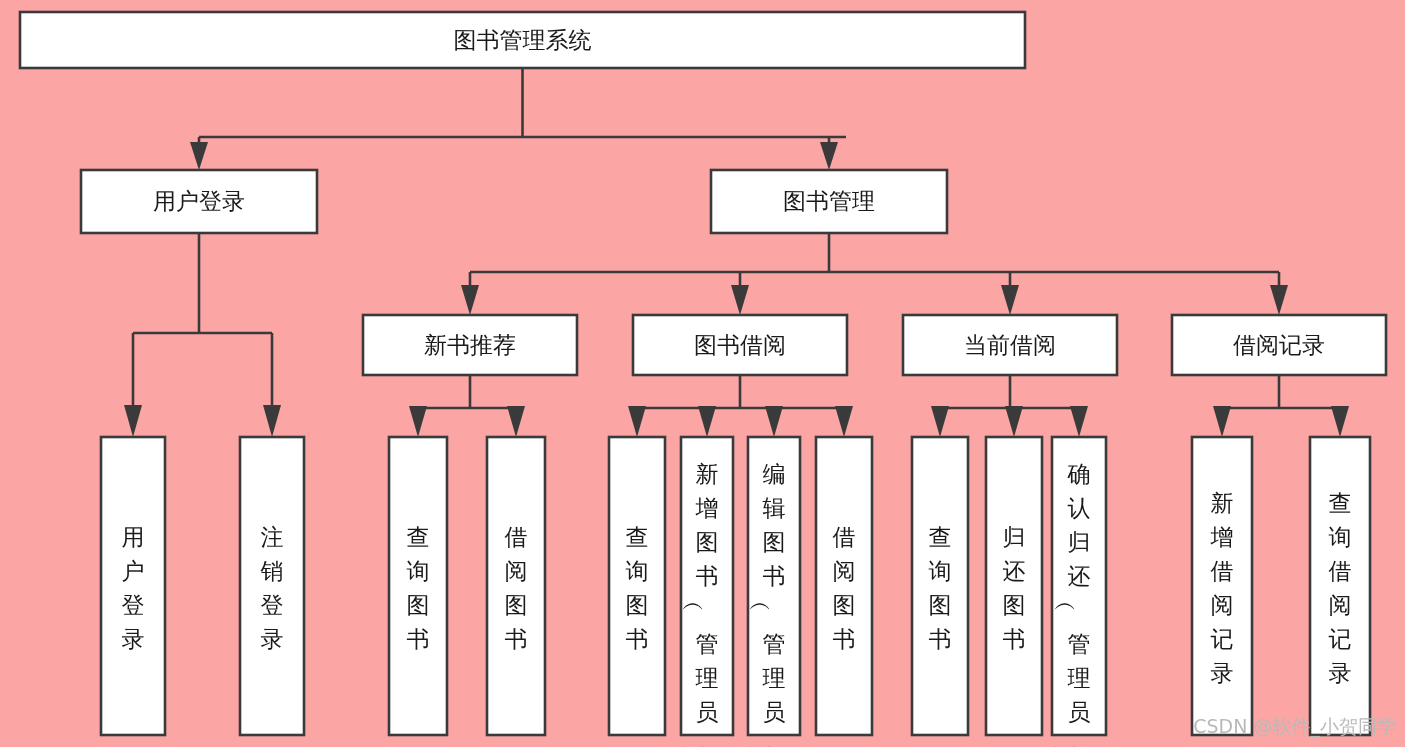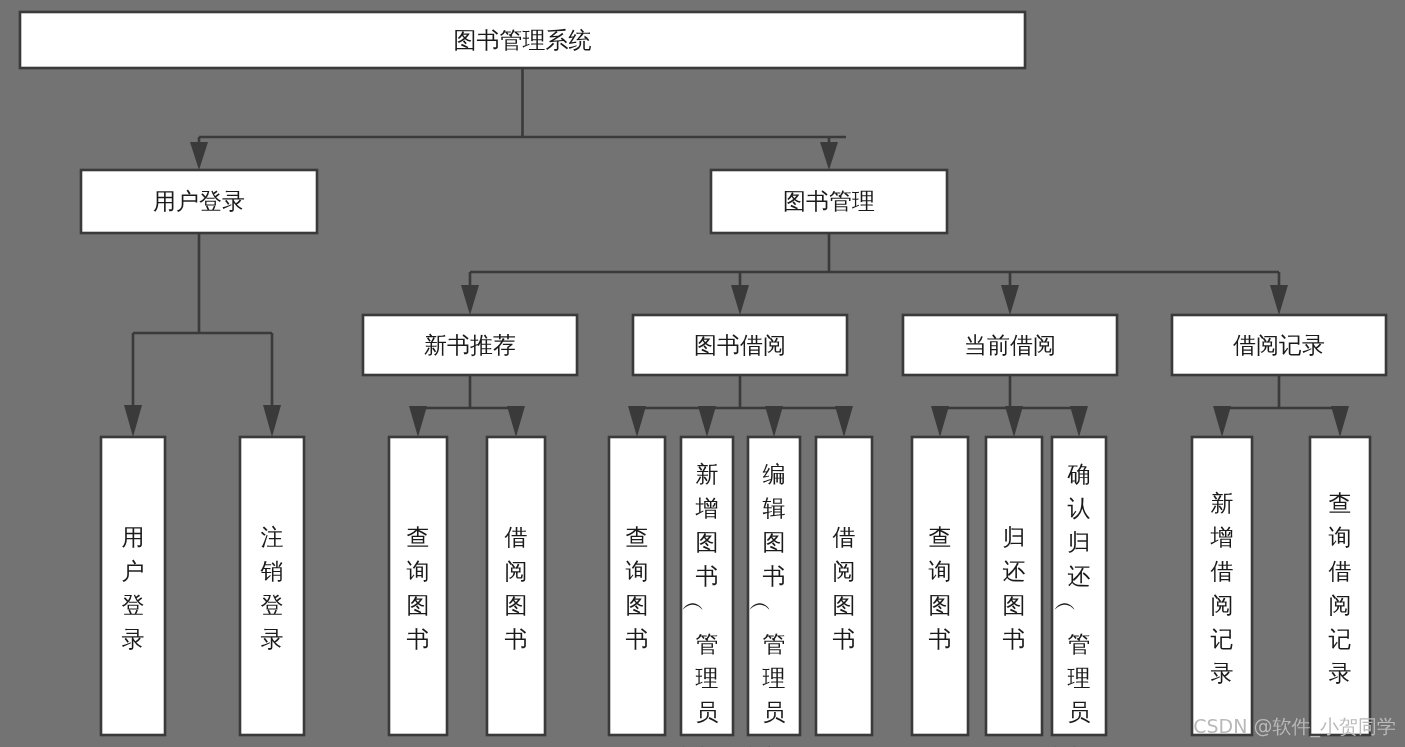--- a/index.html
+++ b/index.html
@@ -8,21 +8,21 @@
     padding: 0;
     background: #ffffff;
   }
   body {
     font-family: "Liberation Sans", "DejaVu Sans", sans-serif;
   }
   #diagram-root {
     position: relative;
     width: 1405px;
     height: 747px;
-    background: #737373;
+    background: #fca5a5;
     overflow: hidden;
   }
   svg.diagram {
     position: absolute;
     left: 0;
     top: 0;
     width: 1405px;
     height: 747px;
     display: block;
   }

